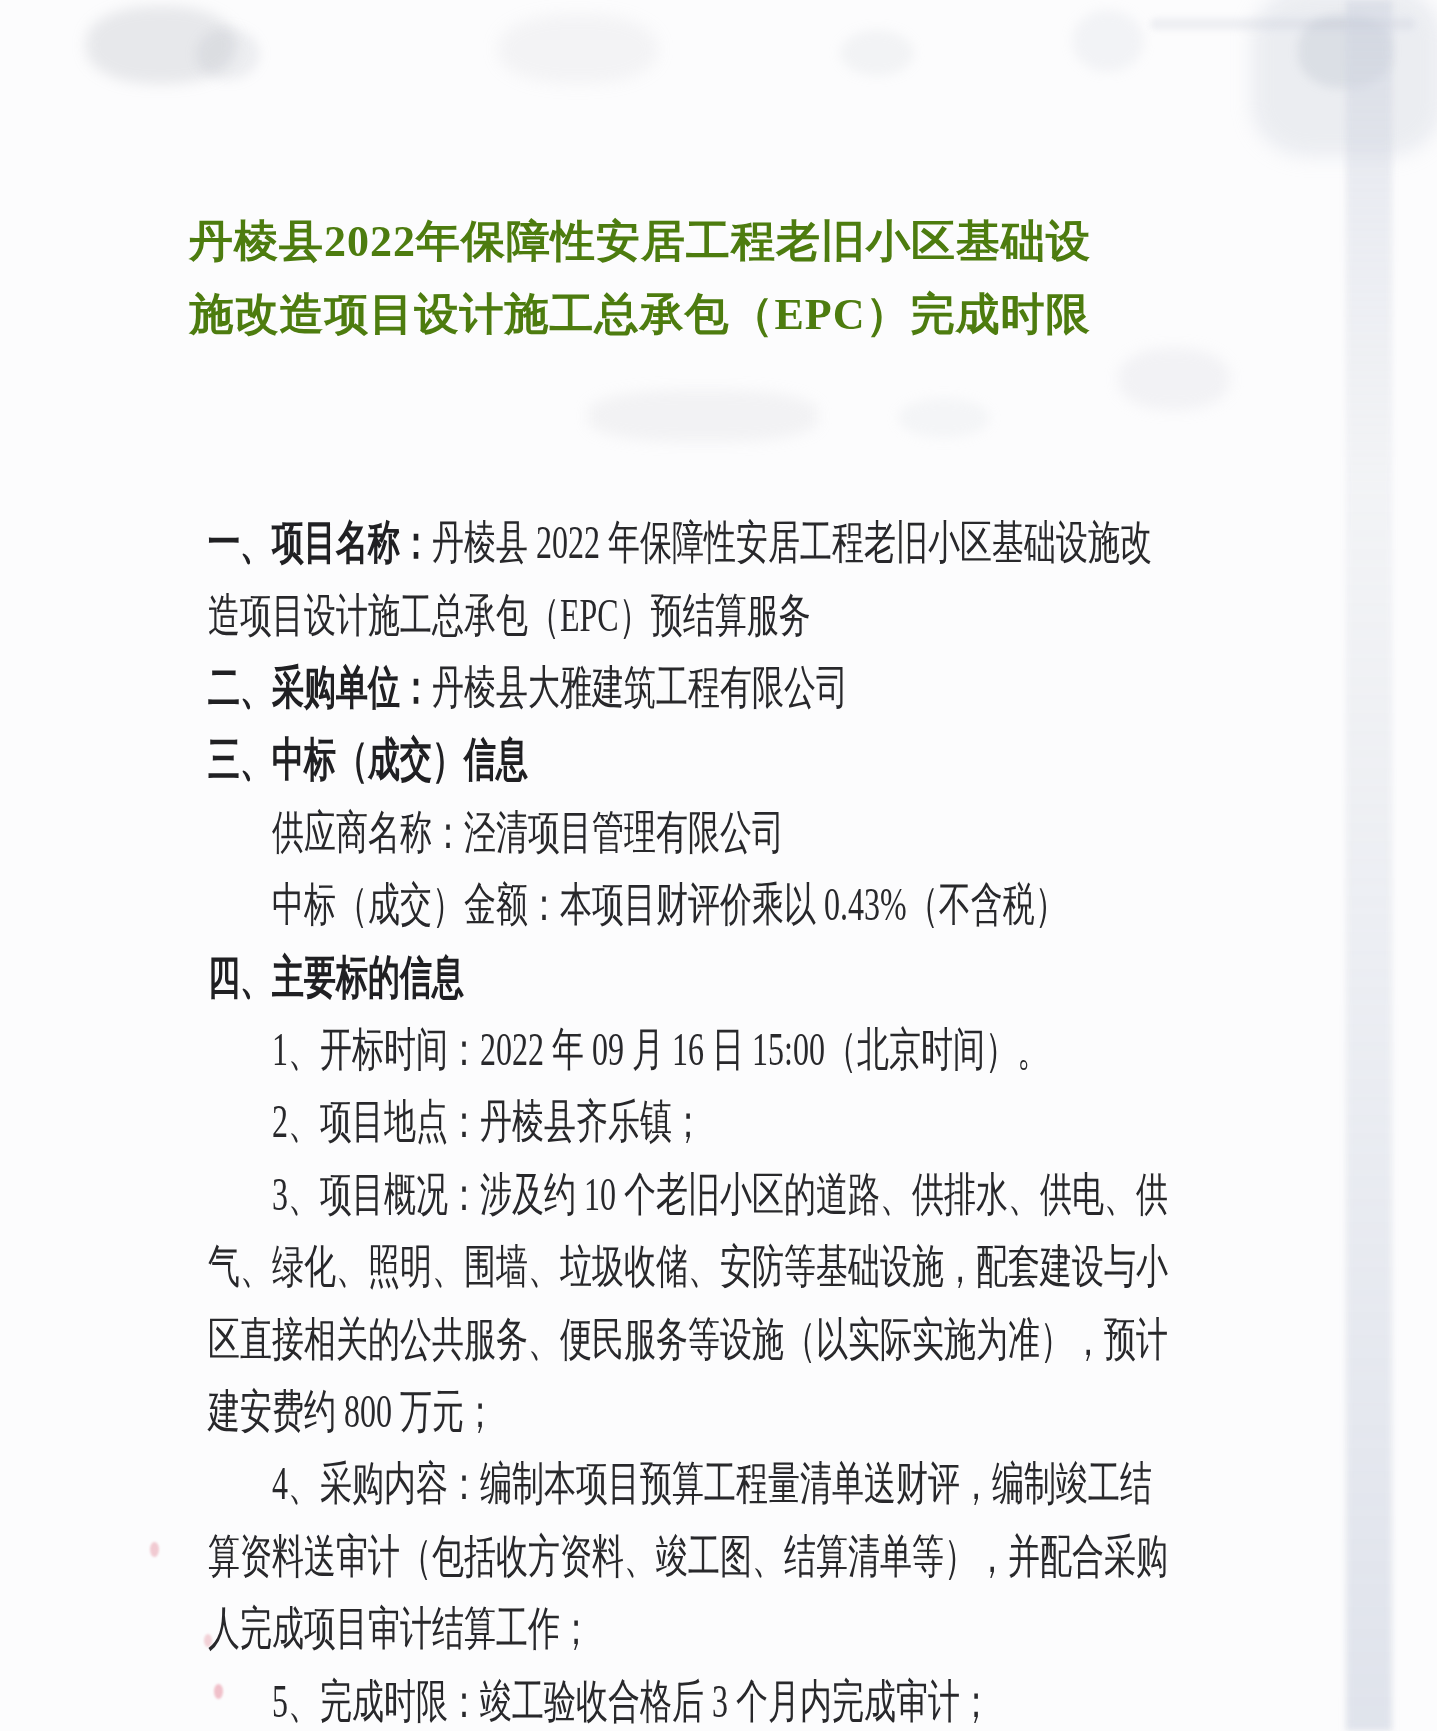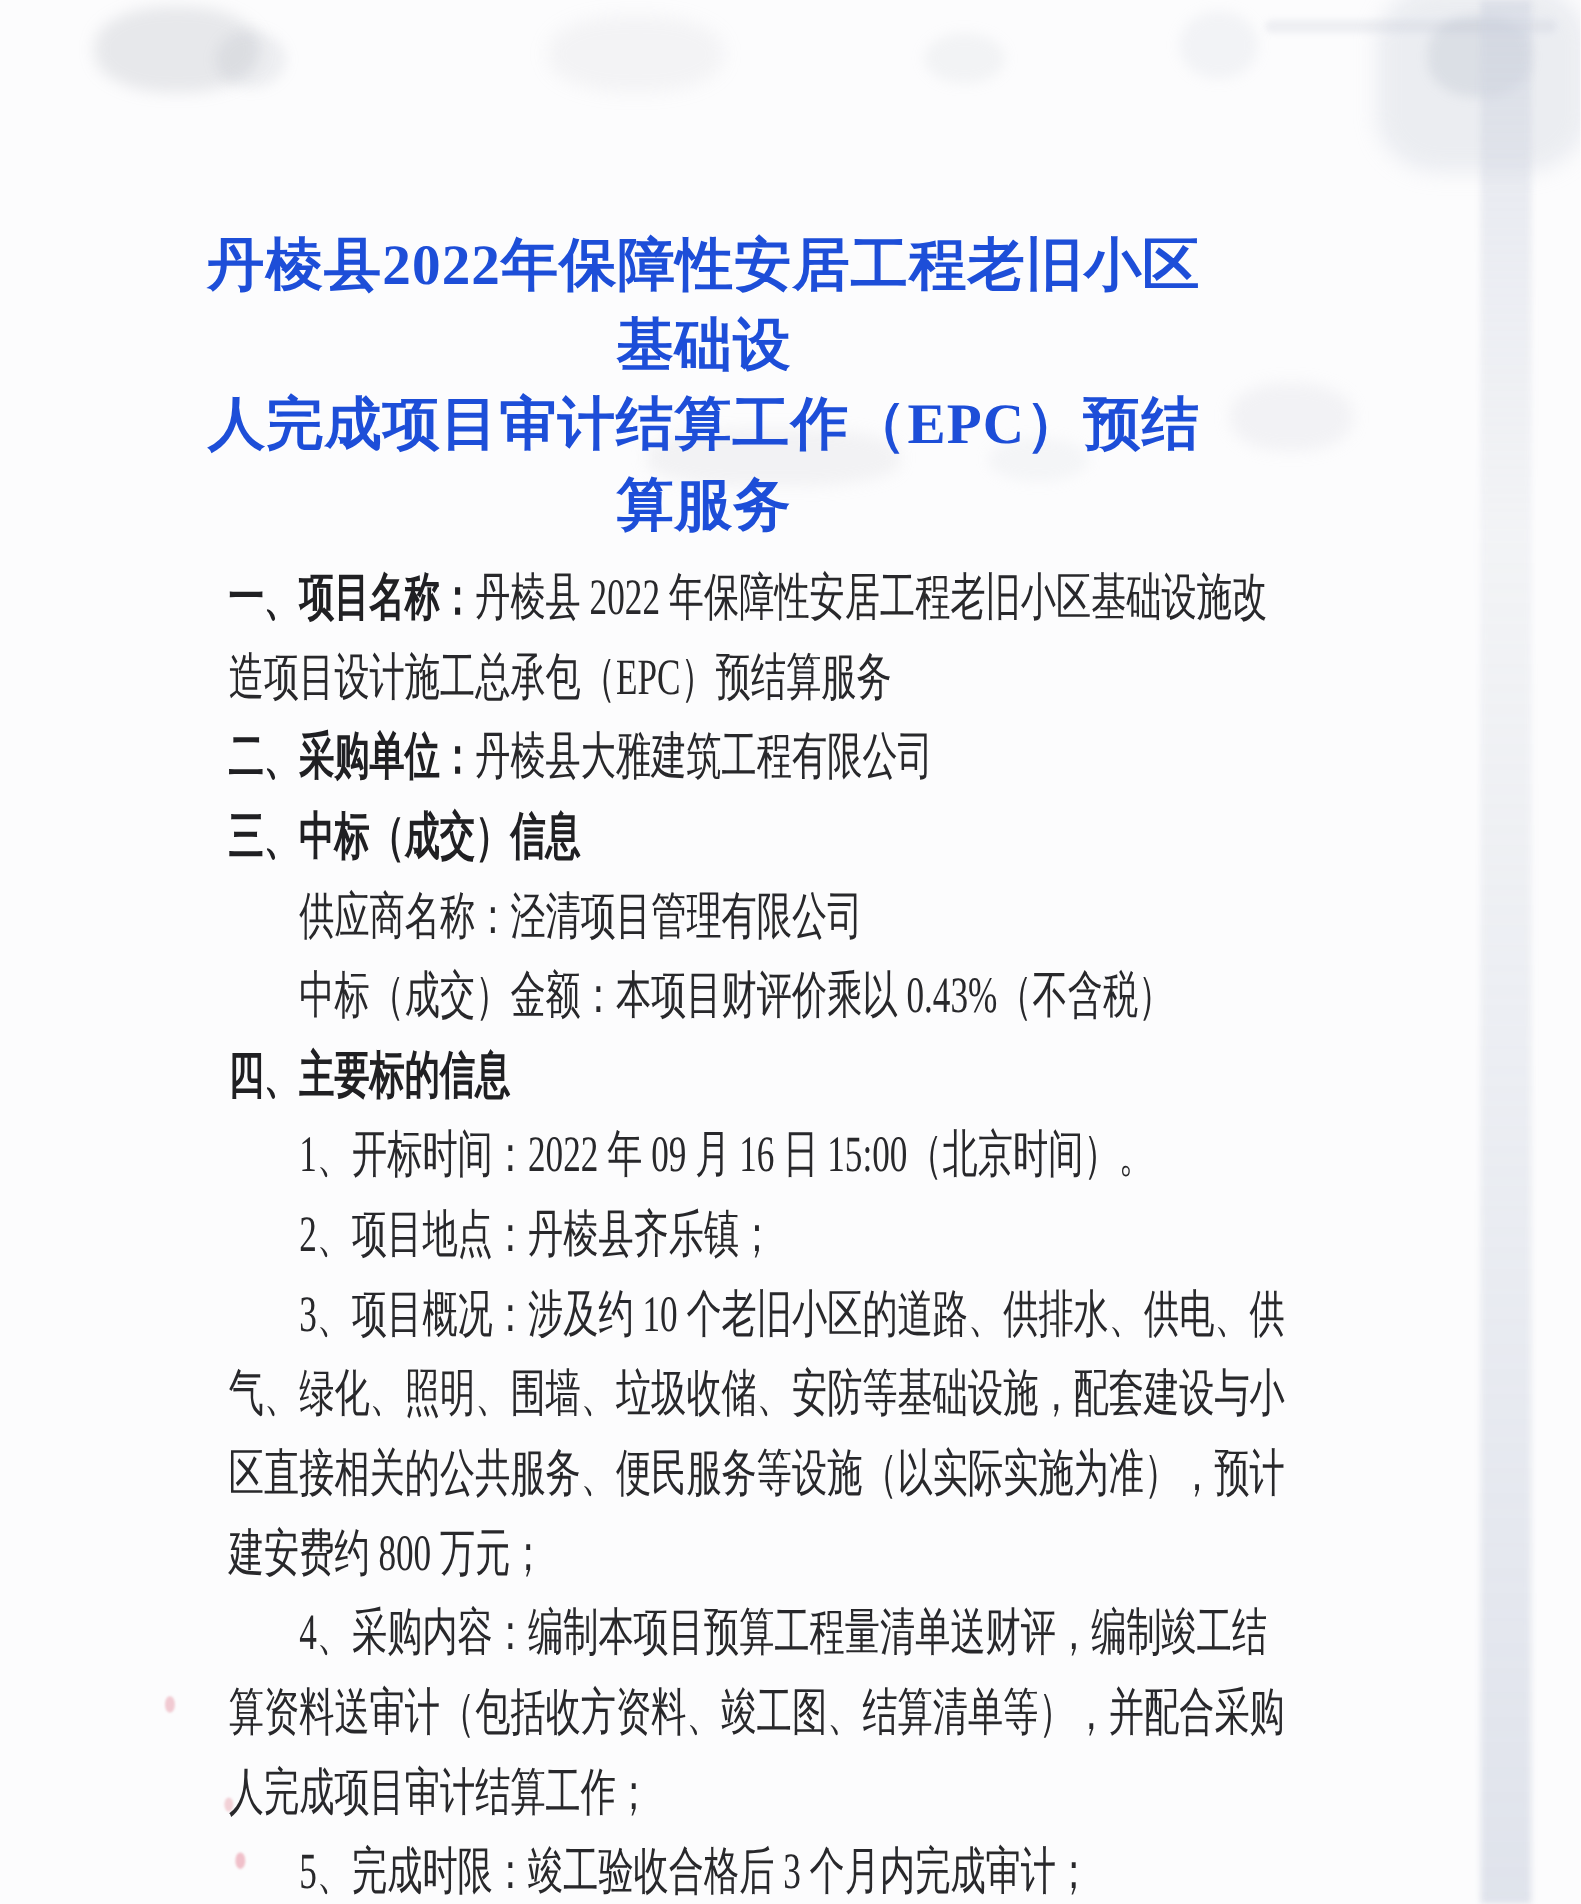--- a/index.html
+++ b/index.html
@@ -23,22 +23,22 @@
     filter:blur(3px); }
   .a-ghost1 { left:588px; top:390px; width:230px; height:52px; background:rgba(204,205,212,.20); border-radius:40%; filter:blur(7px); }
   .a-ghost2 { left:898px; top:398px; width:92px; height:40px; background:rgba(208,209,216,.16); border-radius:50%; filter:blur(6px); }
   .a-ghost3 { left:1118px; top:348px; width:112px; height:62px; background:rgba(203,206,215,.20); border-radius:45%; filter:blur(7px); }
   .a-pink1 { left:150px; top:1542px; width:9px; height:15px; background:rgba(224,128,144,.40); border-radius:50%; filter:blur(1px); }
   .a-pink2 { left:204px; top:1634px; width:8px; height:13px; background:rgba(224,128,144,.35); border-radius:50%; filter:blur(1px); }
   .a-pink3 { left:214px; top:1684px; width:9px; height:15px; background:rgba(226,120,140,.45); border-radius:50%; filter:blur(1px); }
   
   .doc-title {
     position:absolute; left:170px; top:206px; width:940px;
-    text-align:center; font-weight:700; color:#1d4ed8;
-    font-size:52px; line-height:72.5px; letter-spacing:1px;
+    text-align:center; font-weight:700; color:#4d7c0f;
+    font-size:44px; line-height:72.5px; letter-spacing:1px;
   }
   .doc-body {
     position:absolute; left:208px; top:506px; width:1000px;
     font-size:32px; line-height:50px; color:#28282b;
     transform:scaleY(1.448); transform-origin:0 0;
   }
   .line { white-space:nowrap; }
   .ind { text-indent:2em; }
   .hd {
     font-family:"Liberation Sans","DejaVu Sans",sans-serif;
@@ -61,21 +61,21 @@
   <div class="artifact a-band"></div>
   <div class="artifact a-ghost1"></div>
   <div class="artifact a-ghost2"></div>
   <div class="artifact a-ghost3"></div>
   <div class="artifact a-pink1"></div>
   <div class="artifact a-pink2"></div>
   <div class="artifact a-pink3"></div>
 
   <div class="doc-title">
     <div class="t-line">丹棱县2022年保障性安居工程老旧小区基础设</div>
-    <div class="t-line">人完成项目审计结算工作（EPC）预结算服务</div>
+    <div class="t-line">施改造项目设计施工总承包（EPC）完成时限</div>
   </div>
 
   <div class="doc-body">
 
     <div class="line"><span class="hd">一、项目名称：</span><span>丹棱县 2022 年保障性安居工程老旧小区基础设施改</span></div>
 
     <div class="line"><span>造项目设计施工总承包（EPC）预结算服务</span></div>
 
     <div class="line"><span class="hd">二、采购单位：</span><span>丹棱县大雅建筑工程有限公司</span></div>
 

